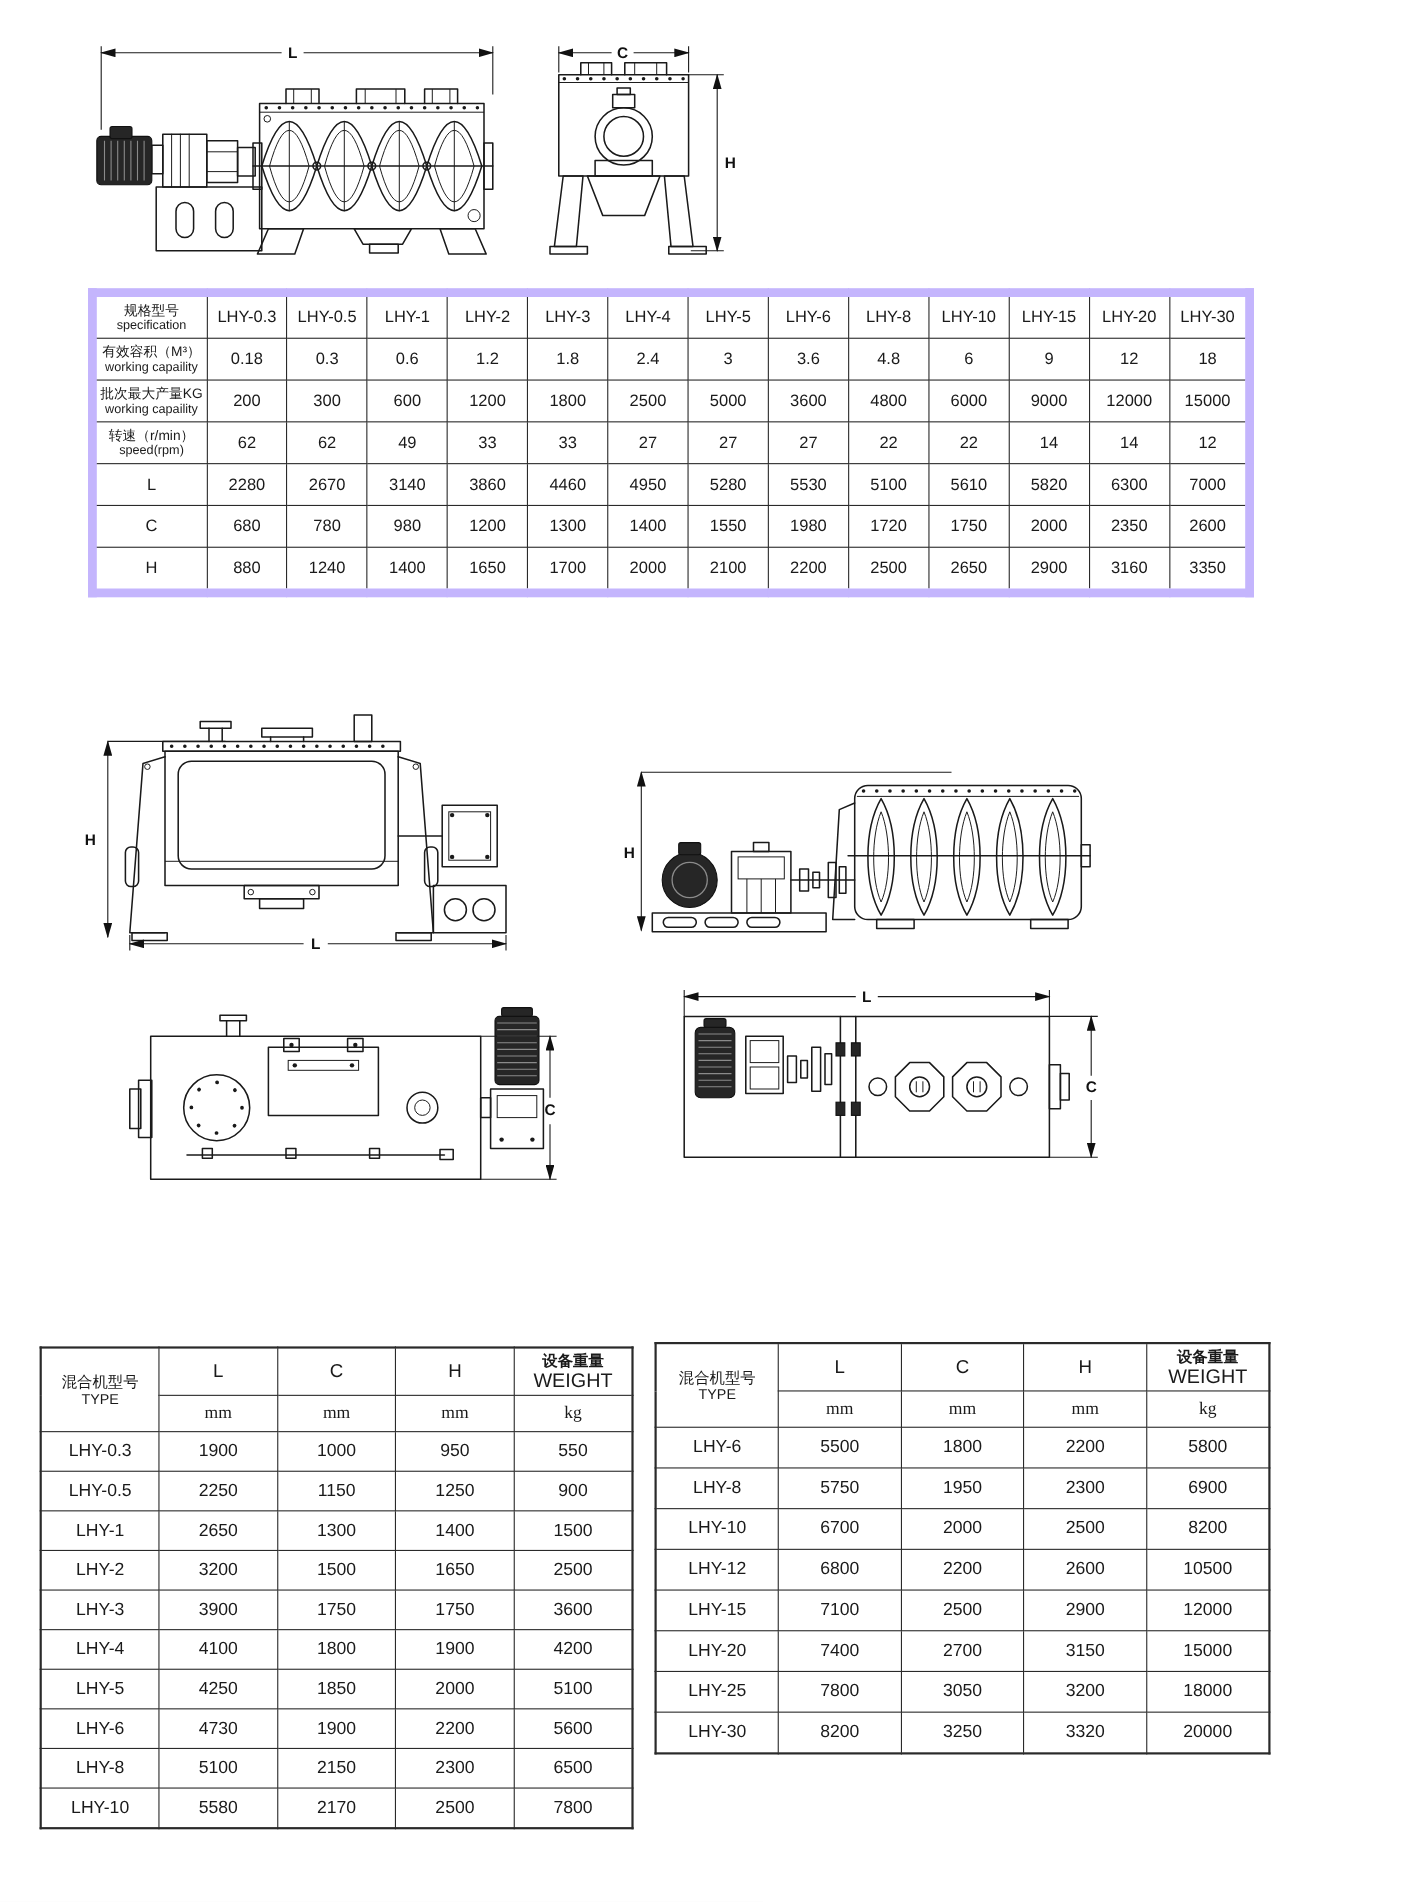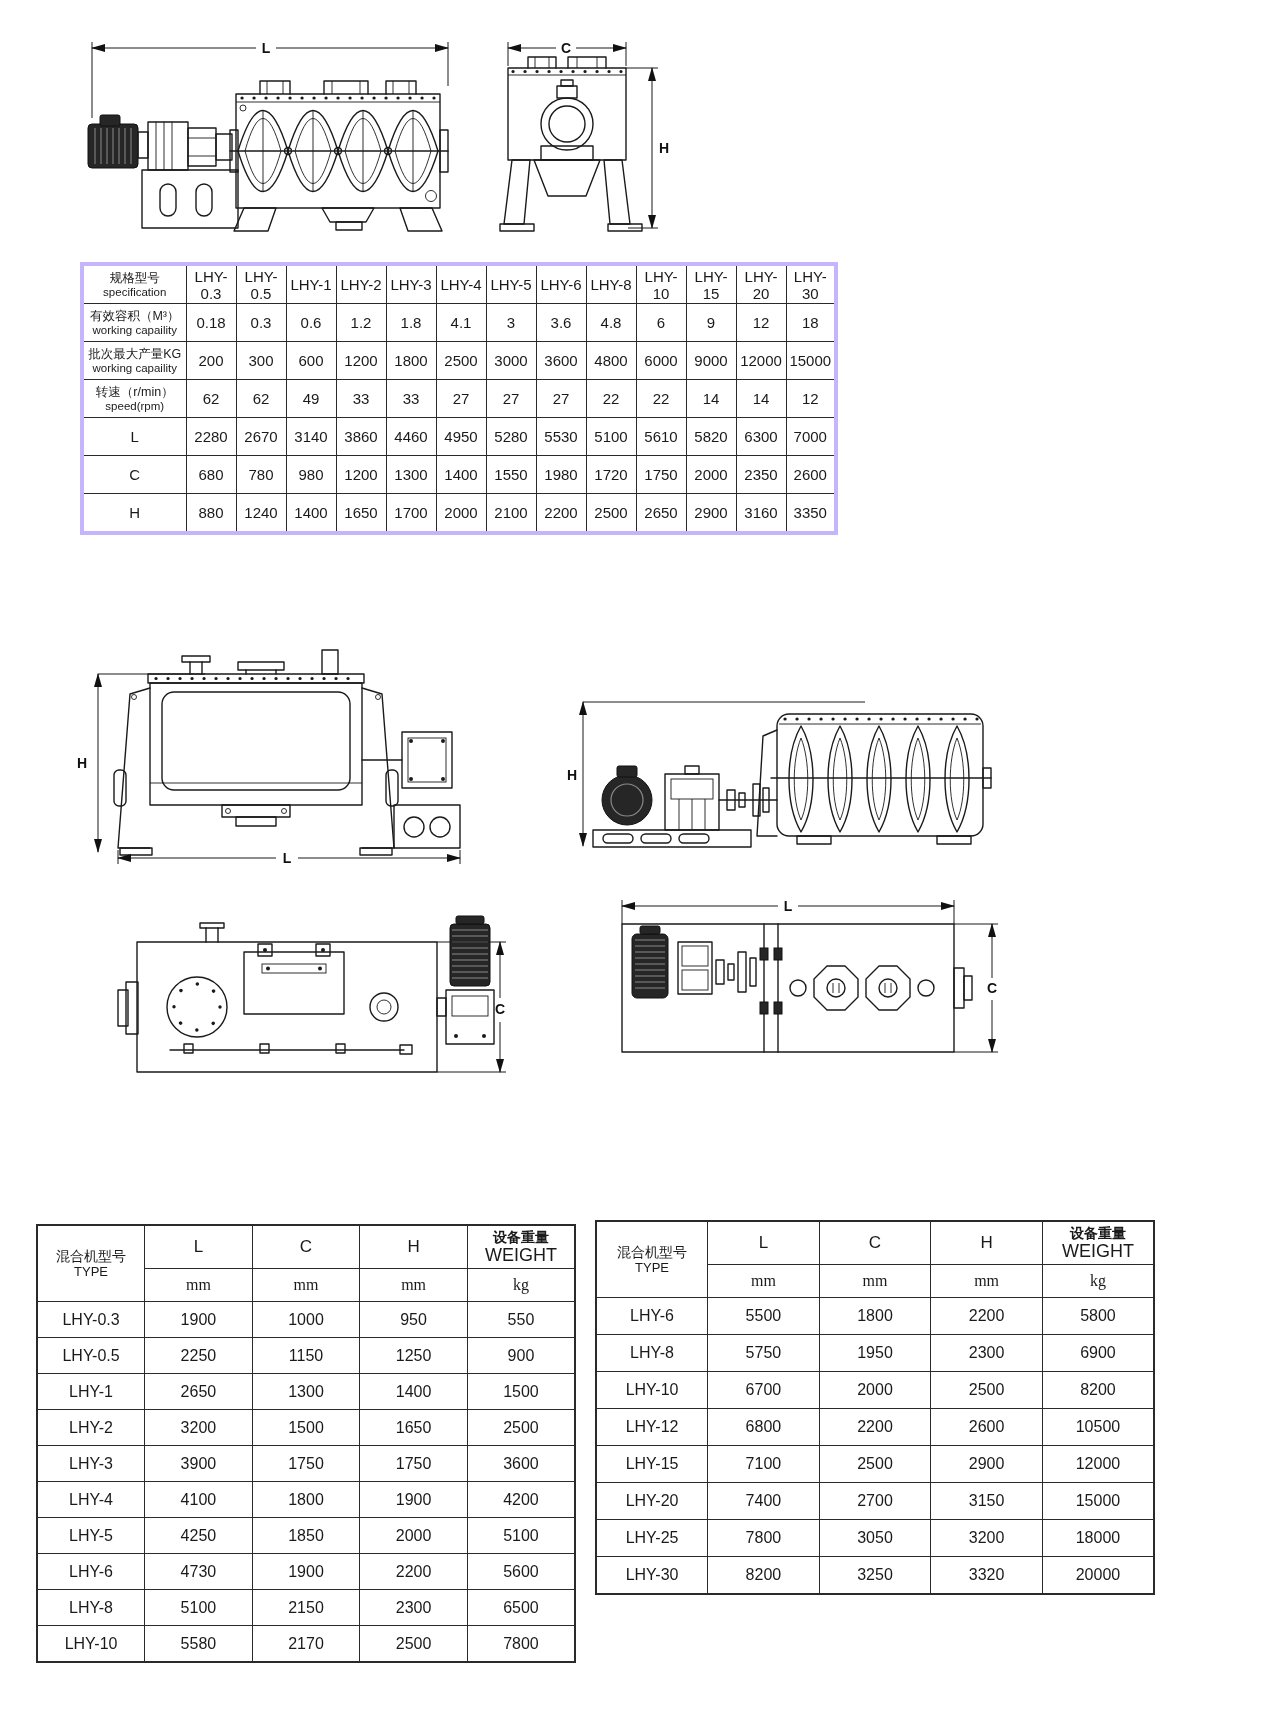--- a/index.html
+++ b/index.html
@@ -12,21 +12,21 @@
   svg .dark{fill:#262626;stroke:#111;stroke-width:1;}
   svg .fins{fill:none;stroke:#8a8a8a;stroke-width:1;}
   svg .dot{fill:#1a1a1a;stroke:none;}
   svg .dots{fill:none;stroke:#1a1a1a;stroke-width:3.2;stroke-dasharray:0.1 11.9;stroke-linecap:round;}
   svg .dotsring{fill:none;stroke:#1a1a1a;stroke-width:3.4;stroke-dasharray:0.1 17.9;stroke-linecap:round;}
   svg text.dlab{font-family:"Liberation Sans","DejaVu Sans",sans-serif;font-size:14px;font-weight:bold;fill:#111;}
 
   table{border-collapse:collapse;table-layout:fixed;background:#fff;position:absolute;}
   td{padding:0;text-align:center;vertical-align:middle;overflow:hidden;}
 
-  .spec{left:80px;top:262px;width:758px;border:4px solid #c4b5fd;padding-left:48px;}
+  .spec{left:80px;top:262px;width:1060px;border:8px solid #c4b5fd;padding-left:48px;}
   .spec td{border:1px solid #2a2a2a;height:37px;font-size:15px;}
   .spec col.first{width:104px;}
   .zh{font-size:12.5px;line-height:1.2;}
   .en{font-size:11.5px;line-height:1.1;}
   .spec td.single{font-size:15px;}
 
   .dimtbl{border:2px solid #2a2a2a;}
   #dim-left{left:36px;top:1224px;width:540px;}
   #dim-right{left:595px;top:1220px;width:560px;}
   .dimtbl td{border:1px solid #2a2a2a;font-size:16px;}
@@ -167,41 +167,41 @@
         <tr>
           <td>
             <div class="zh">有效容积（M³）</div>
             <div class="en">working capaility</div>
           </td>
           <td>0.18</td>
           <td>0.3</td>
           <td>0.6</td>
           <td>1.2</td>
           <td>1.8</td>
-          <td>4.1</td>
+          <td>2.4</td>
           <td>3</td>
           <td>3.6</td>
           <td>4.8</td>
           <td>6</td>
           <td>9</td>
           <td>12</td>
           <td>18</td>
         </tr>
         <tr>
           <td>
             <div class="zh">批次最大产量KG</div>
             <div class="en">working capaility</div>
           </td>
           <td>200</td>
           <td>300</td>
           <td>600</td>
           <td>1200</td>
           <td>1800</td>
           <td>2500</td>
-          <td>3000</td>
+          <td>5000</td>
           <td>3600</td>
           <td>4800</td>
           <td>6000</td>
           <td>9000</td>
           <td>12000</td>
           <td>15000</td>
         </tr>
         <tr>
           <td>
             <div class="zh">转速（r/min）</div>

